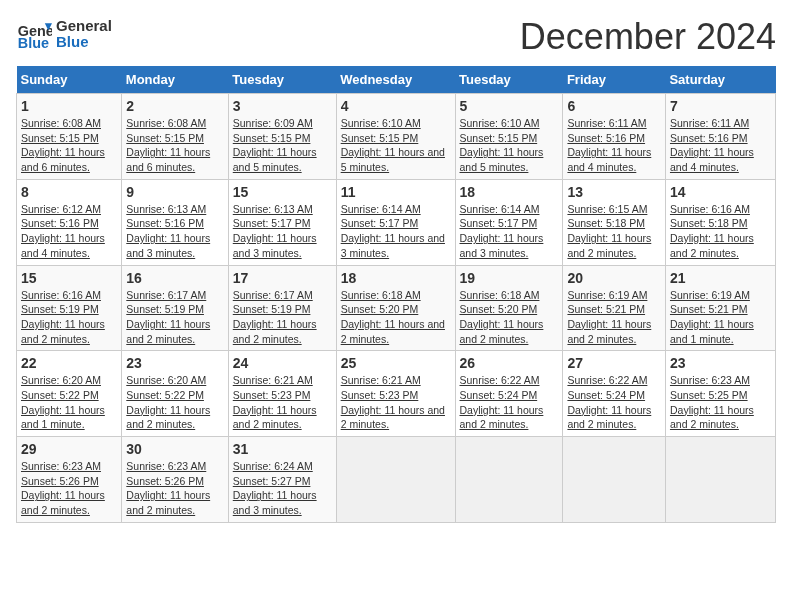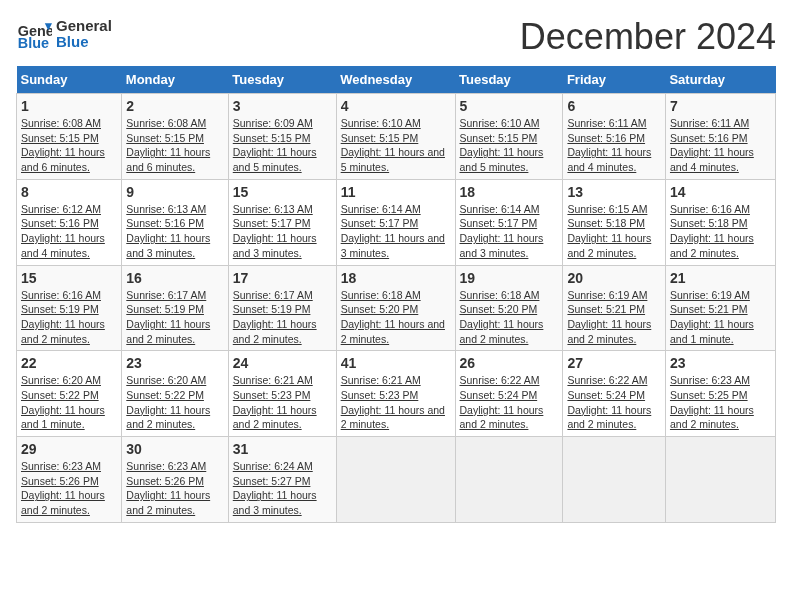--- a/index.html
+++ b/index.html
@@ -303,21 +303,21 @@
         </td>
         <td>
           <span class="day-number">24</span>
           <div class="day-info">
             Sunrise: 6:21 AM<br>
             Sunset: 5:23 PM<br>
             Daylight: 11 hours and 2 minutes.
           </div>
         </td>
         <td>
-          <span class="day-number">41</span>
+          <span class="day-number">25</span>
           <div class="day-info">
             Sunrise: 6:21 AM<br>
             Sunset: 5:23 PM<br>
             Daylight: 11 hours and 2 minutes.
           </div>
         </td>
         <td>
           <span class="day-number">26</span>
           <div class="day-info">
             Sunrise: 6:22 AM<br>

